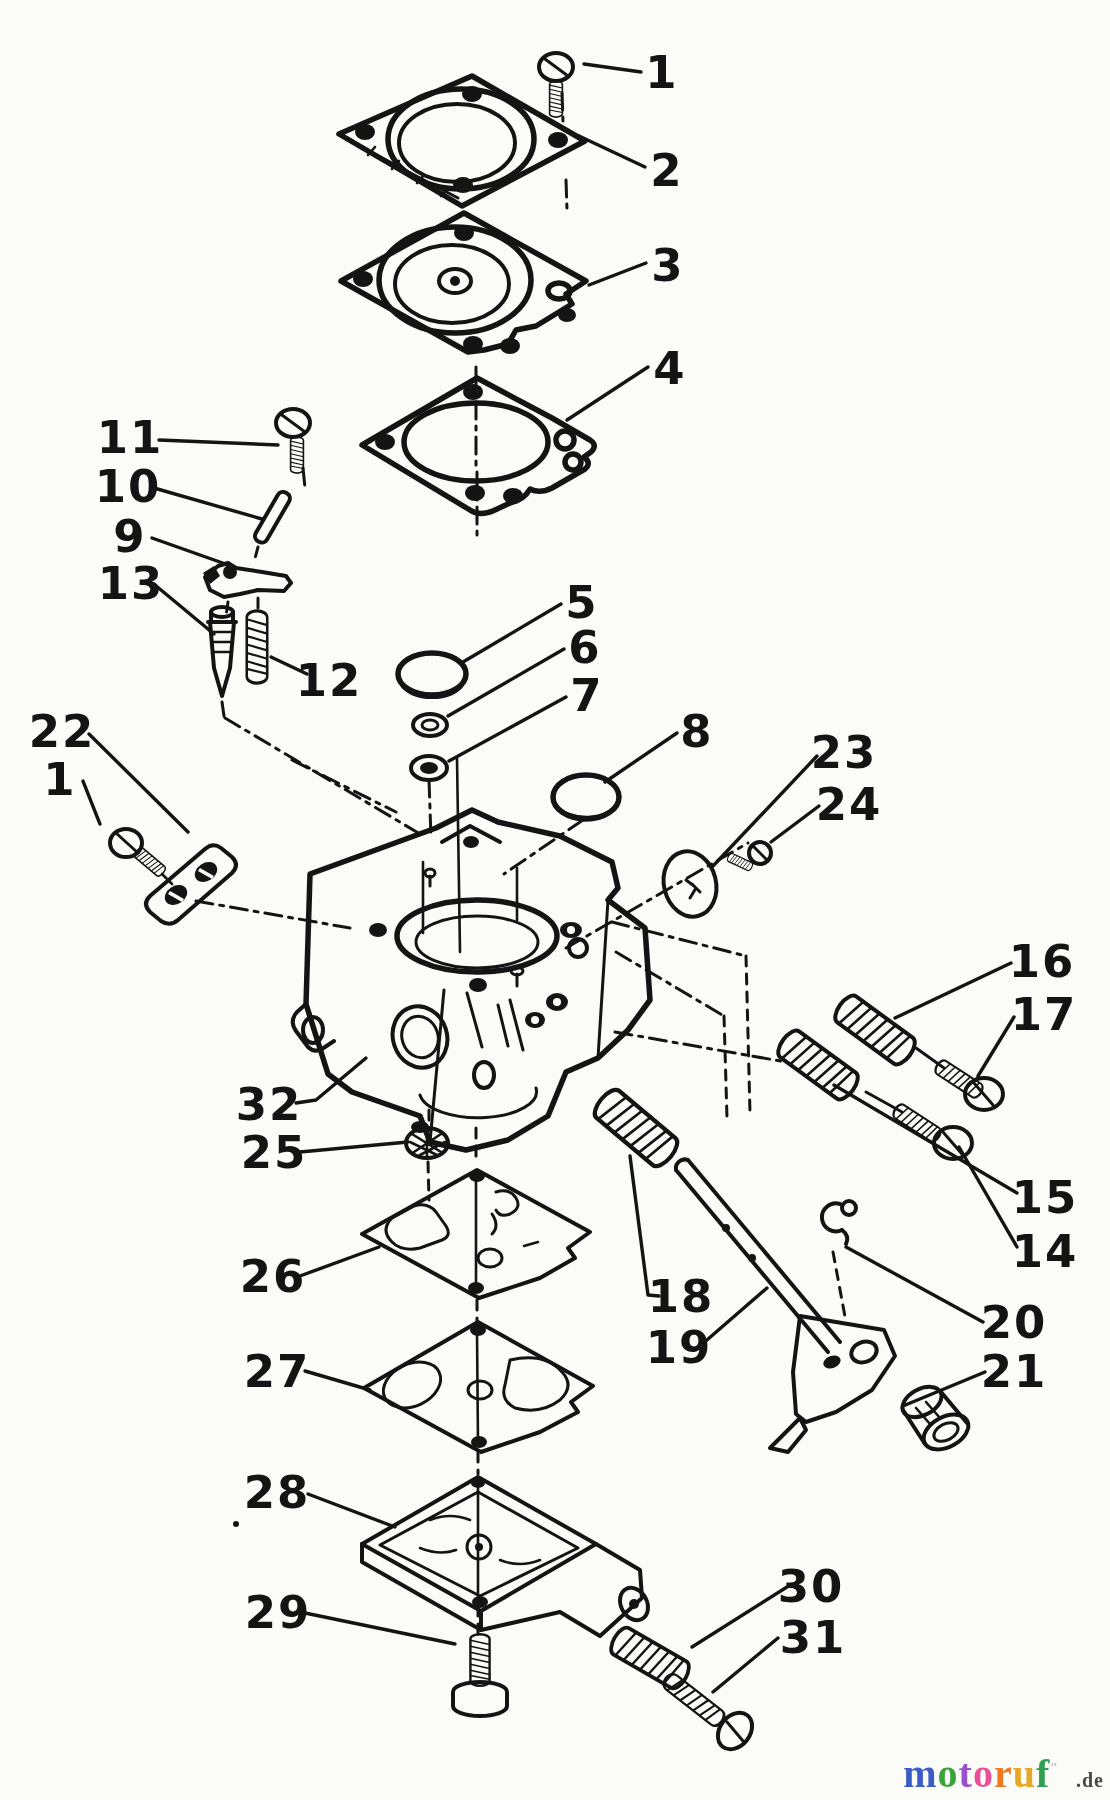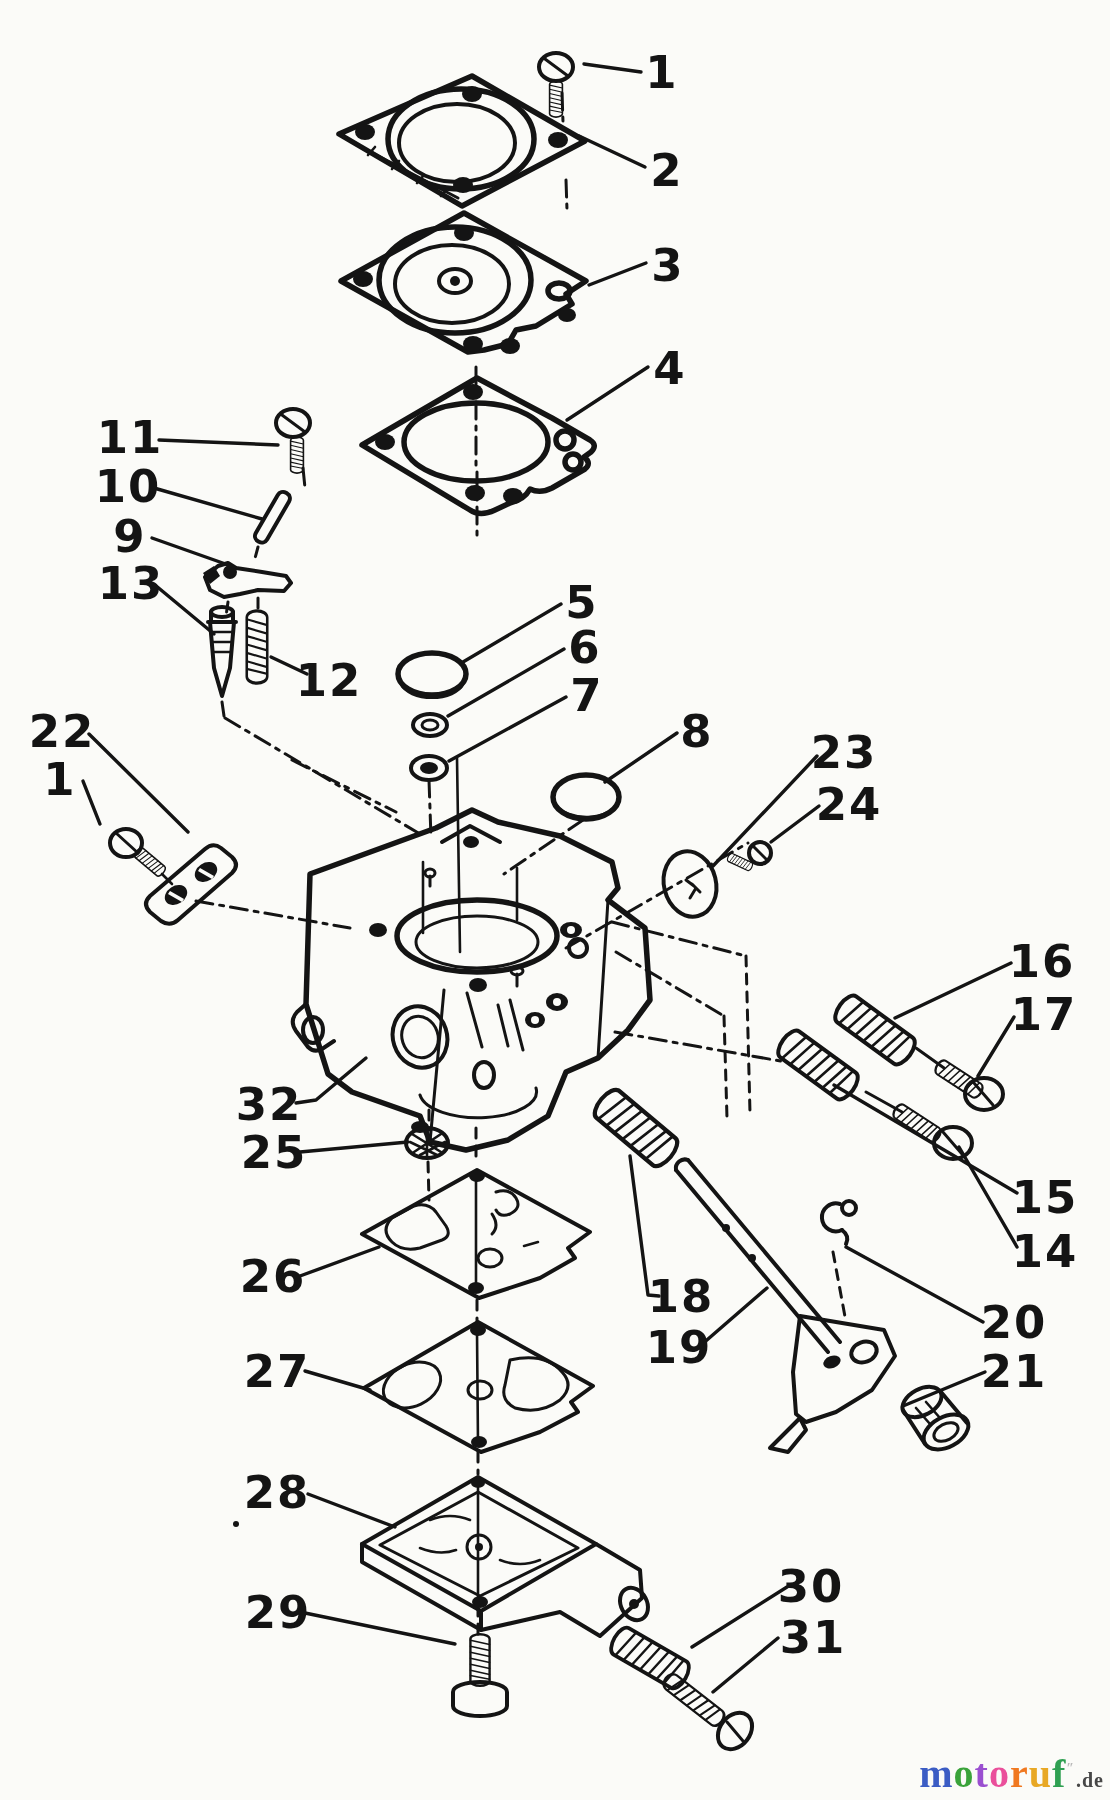--- a/index.html
+++ b/index.html
@@ -14,21 +14,21 @@
   .blk {fill:#141414;stroke:none;}
   .wht {fill:#fbfbf8;stroke:none;}
   .dd  {fill:none;stroke:#141414;stroke-width:3;stroke-dasharray:17 7 4 7;stroke-linecap:round;}
   .dsh {fill:none;stroke:#141414;stroke-width:3;stroke-dasharray:10 8;stroke-linecap:round;}
   .leader{fill:none;stroke:#141414;stroke-width:3.4;stroke-linecap:round;stroke-linejoin:round;}
   .callout-num{font-family:"DejaVu Sans",sans-serif;font-weight:bold;font-size:45px;
                fill:#141414;text-anchor:middle;dominant-baseline:central;letter-spacing:2px;}
   
   .watermark{position:absolute;right:6px;bottom:6px;font-family:"Liberation Serif",serif;
              font-weight:bold;font-size:40px;line-height:1;letter-spacing:1px;user-select:none;}
-  .watermark .suffix{font-size:20px;font-weight:bold;color:#474747;margin-left:1px;}
+  .watermark .suffix{font-size:20px;font-weight:bold;color:#474747;margin-left:17px;}
   .watermark .tick{font-size:14px;color:#b9b9b9;vertical-align:super;}
 </style>
 </head>
 <body>
 
 <div class="stage">
 <svg id="diagram-svg" width="1110" height="1800" viewBox="0 0 1110 1800">
 
   <defs>
     <g id="coil">

